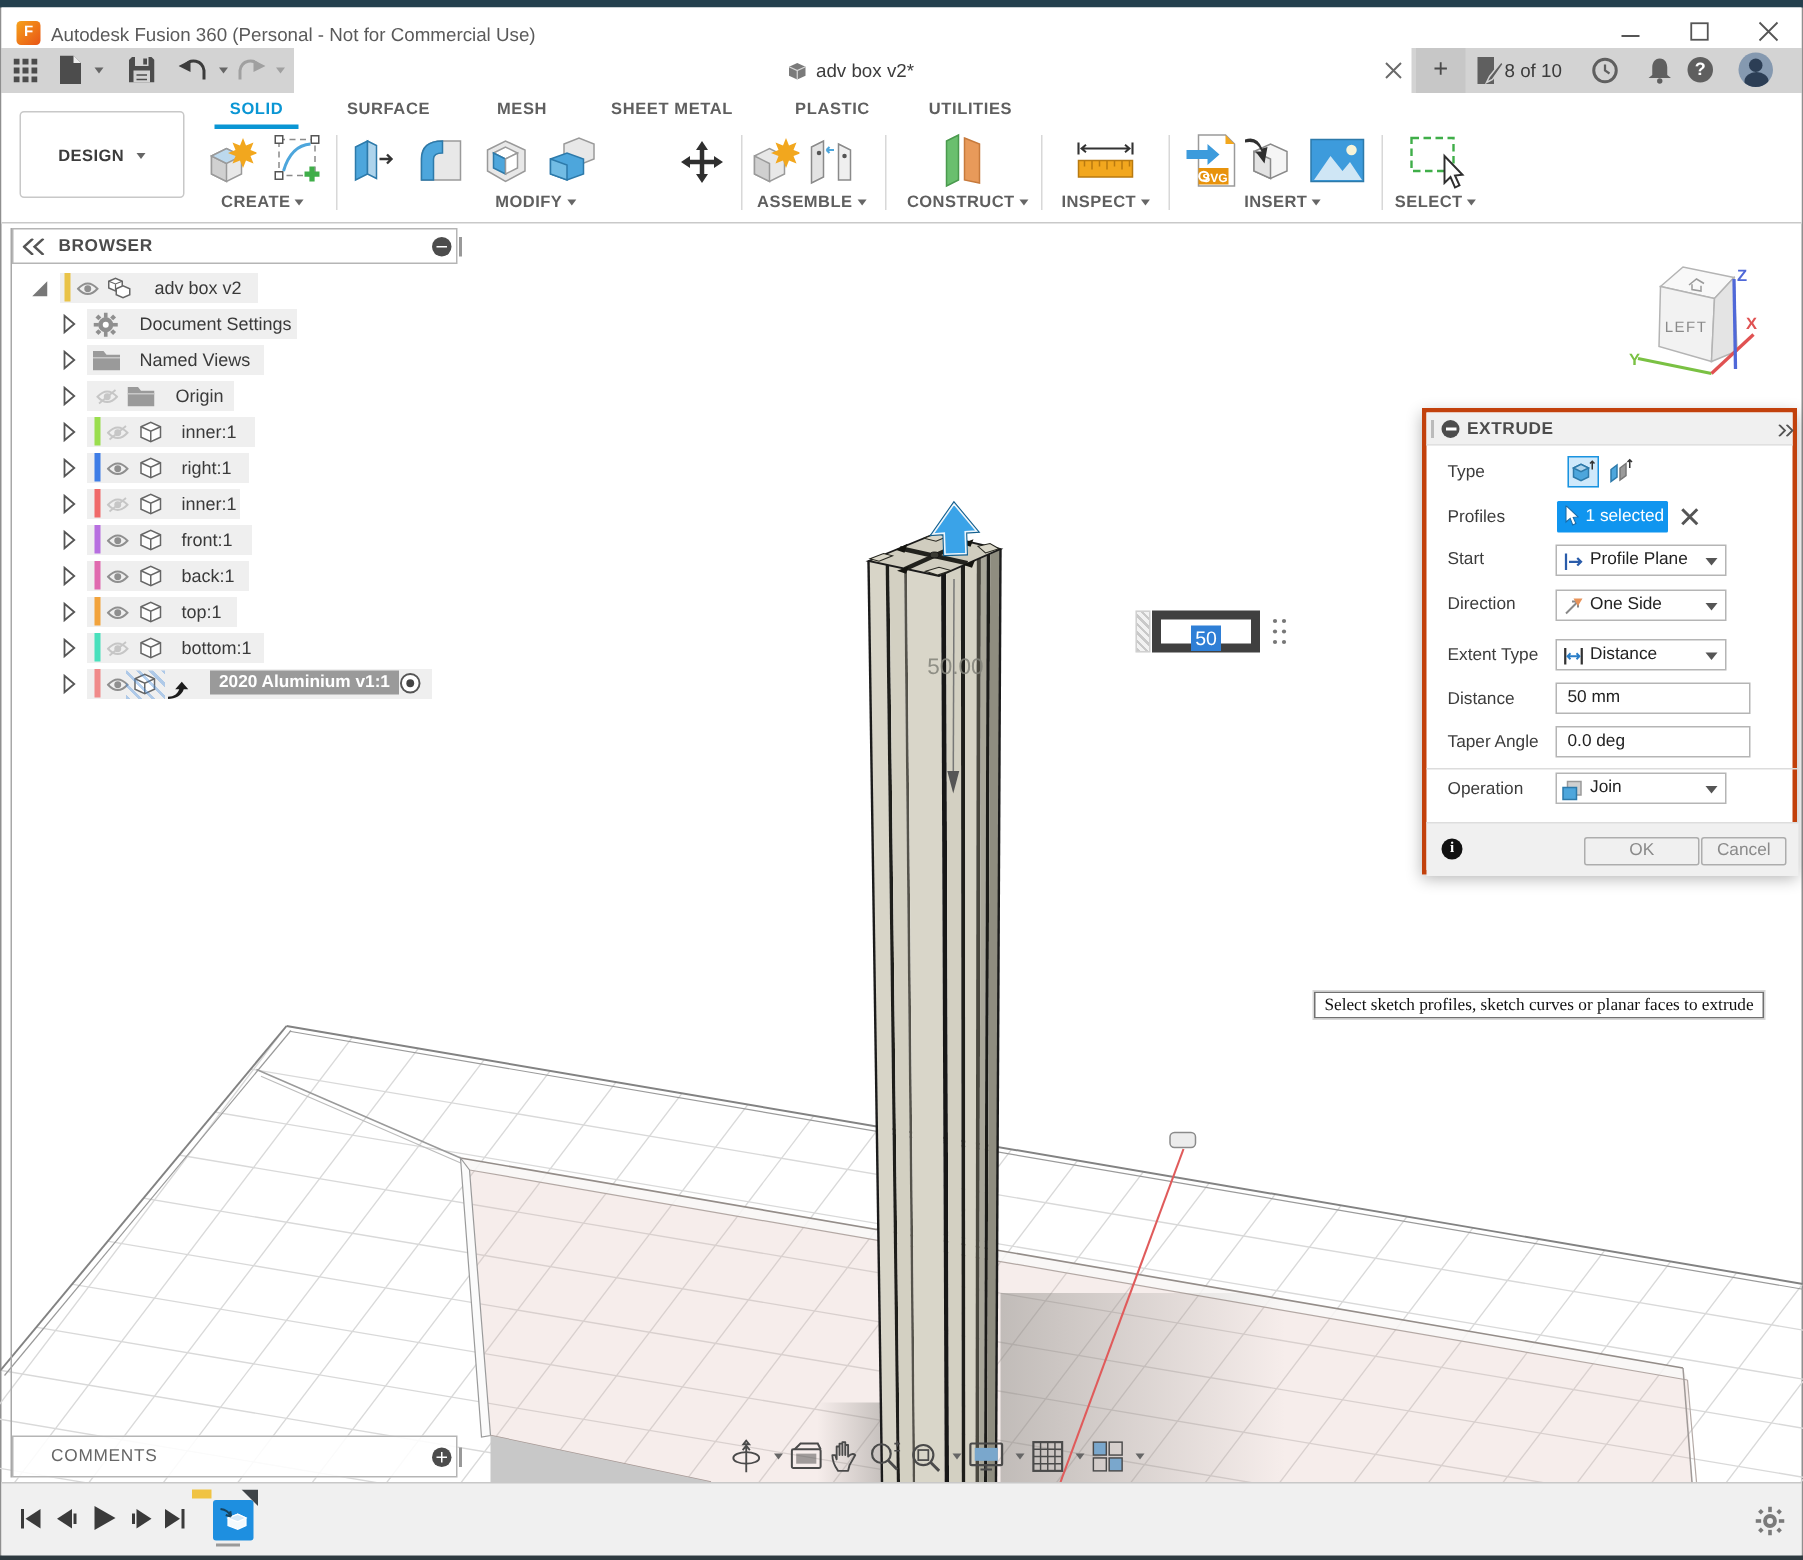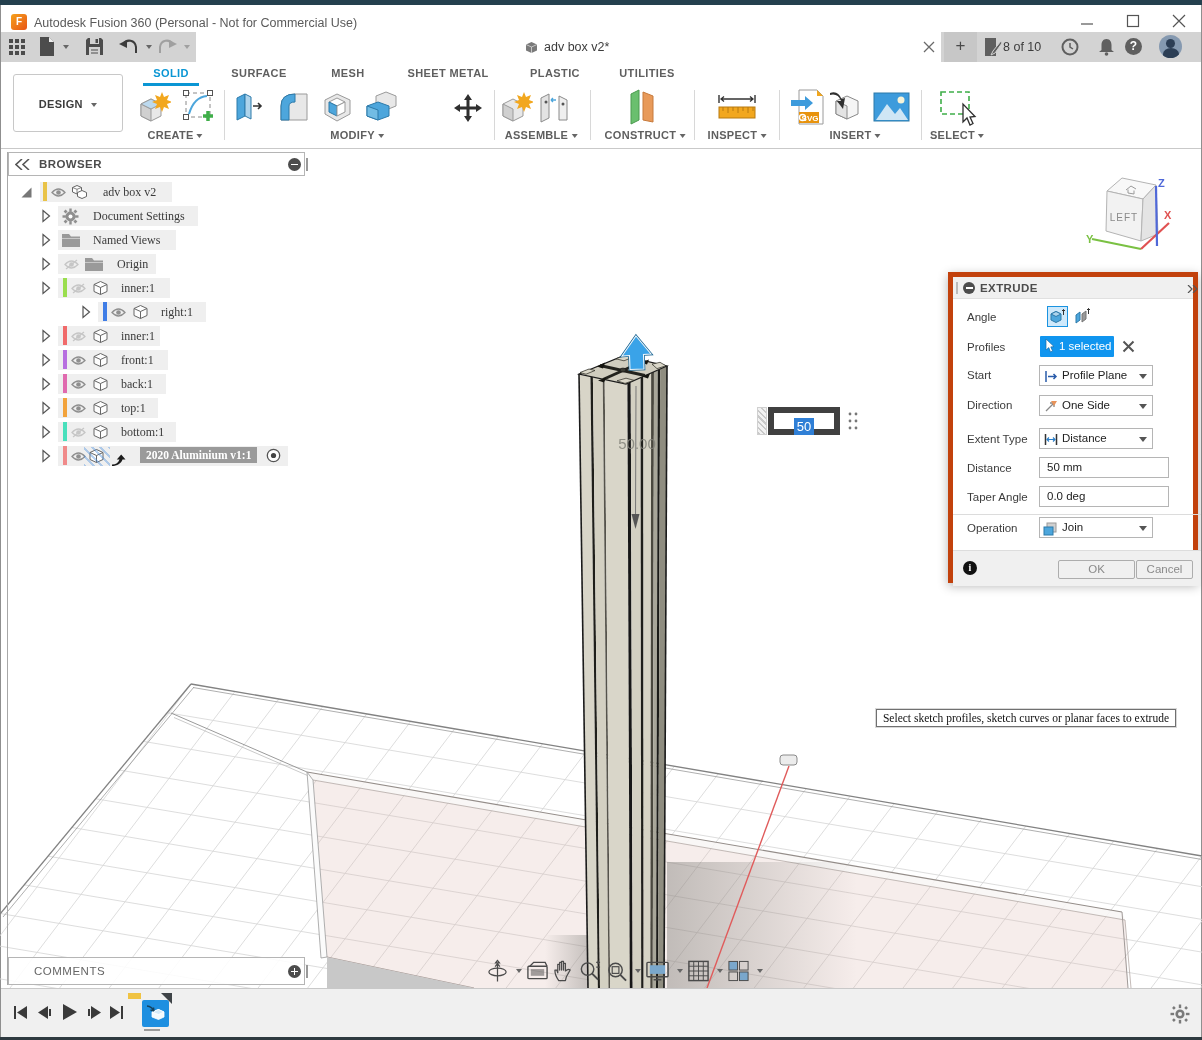--- a/index.html
+++ b/index.html
@@ -19,31 +19,31 @@
 .rtab.active { color:#0a96d4; }
 .rtab-underline { position:absolute; left:142px; top:21px; width:56px; height:3px; background:#0a96d4; }
 .design-btn { left:12px; top:12px; width:110px; height:58px; border:1px solid #c8c8c8; border-radius:3px; background:#fff; font-size:11px; font-weight:bold; color:#3c3c3c; text-align:center; line-height:58px; letter-spacing:.3px; }
 .grp-label { position:absolute; top:67px; font-size:11px; font-weight:bold; color:#5f5f5f; transform:translateX(-50%); letter-spacing:.3px; white-space:nowrap; }
 .grp-sep { position:absolute; top:28px; width:1px; height:50px; background:#d8d8d8; }
 .caret { display:inline-block; width:0; height:0; border-left:3.5px solid transparent; border-right:3.5px solid transparent; border-top:4px solid #666; vertical-align:middle; margin-left:3px; }
 .panelbar { background:rgba(255,255,255,.88); border:1px solid #b5b5b5; }
 .pb-title { font-size:11.5px; font-weight:bold; color:#4c4c4c; letter-spacing:.4px; }
 .treerow { position:absolute; left:0; height:24px; width:310px; }
 .rowbg { position:absolute; top:2px; height:20px; background:#efefef; }
-.tree-label { position:absolute; top:5px; font-size:12px; color:#3a3a3a; white-space:nowrap;font-family:Liberation Serif, serif; }
+.tree-label { position:absolute; top:5px; font-size:12px; color:#3a3a3a; white-space:nowrap; }
 .colorbar { position:absolute; top:2px; width:4px; height:19px; }
-.dialog { left:948px; top:272px; width:250px; height:311px; background:#fff; border:5px solid #c2410c; box-shadow:0 3px 10px rgba(0,0,0,.3); }
+.dialog { left:948px; top:272px; width:250px; height:311px; background:#fff; border:3px solid #c2410c; box-shadow:0 3px 10px rgba(0,0,0,.3); }
 .dlg-header { position:absolute; left:0; top:0; width:100%; height:22px; background:#f0f0f0; border-bottom:1px solid #e0e0e0; }
 .dlg-label { position:absolute; left:14px; font-size:11.5px; color:#3c3c3c; }
 .dropdown { position:absolute; left:86px; width:114px; height:21px; border:1px solid #b5b5b5; background:#fff; font-size:11.5px; color:#222; }
 .dropdown .dd-text { position:absolute; left:22px; top:3px; white-space:nowrap; }
 .dd-caret { position:absolute; right:5px; top:8px; width:0; height:0; border-left:4px solid transparent; border-right:4px solid transparent; border-top:5px solid #555; }
 .dlg-input { position:absolute; left:86px; width:130px; height:21px; border:1px solid #b5b5b5; background:#fff; font-size:11.5px; color:#222; padding:3px 0 0 7px; }
 .dlg-btn { position:absolute; top:0; height:19px; border:1px solid #adadad; border-radius:2px; background:#f0f0f0; font-size:11.5px; color:#8a8a8a; text-align:center; line-height:17px; }
-.tooltip { left:876px; top:661px; width:300px; height:18px; background:#fff; border:1px solid #707070; outline:1px solid #d8d8d8; font-family:"Liberation Serif", serif; font-size:11.5px; color:#111; text-align:center; line-height:16px; white-space:nowrap;margin-top:48px; }
+.tooltip { left:876px; top:661px; width:300px; height:18px; background:#fff; border:1px solid #707070; outline:1px solid #d8d8d8; font-family:"Liberation Serif", serif; font-size:11.5px; color:#111; text-align:center; line-height:16px; white-space:nowrap; }
 .timeline { left:1px; top:988px; width:1200px; height:49px; background:#f0f0f0; border-top:1px solid #c8c8c8; }
 .botstrip { left:0; top:1037px; width:1202px; height:3px; background:#2e3a40; }
 .navbar { left:486px; top:956px; height:30px; display:flex; align-items:center; gap:4px; }
 </style>
 </head>
 <body>
 
 <div class="page">
 
   <svg class="abs" style="left:0;top:150px;" width="1202" height="838" viewBox="0 150 1202 838">
@@ -510,21 +510,21 @@
           </svg>
         </span>
         <span style="position:absolute;left:91px;top:0">
           <svg width="19" height="20" style="position:absolute;top:2px">
             <path d="M3,6.5 L9.5,3.5 L16,6.5 L16,13.5 L9.5,16.5 L3,13.5 Z" fill="#fdfdfd" stroke="#666"></path>
             <path d="M3,6.5 L9.5,9.5 L16,6.5 M9.5,9.5 L9.5,16.5" fill="none" stroke="#666"></path>
           </svg>
         </span>
         <span class="tree-label" style="left:121px">inner:1</span>
       </div>
-      <div class="treerow" style="top: 124px; margin-left: 40px;">
+      <div class="treerow" style="top: 124px;">
         <div class="rowbg" style="left:58px;width:108px"></div>
         <span style="position:absolute;left:41px;top:0;">
           <svg width="10" height="14" style="position:absolute;top:5px">
             <path d="M2,1.5 L8.5,7 L2,12.5 Z" fill="#fdfdfd" stroke="#555" stroke-width="1.2"></path>
           </svg>
         </span>
         <div class="colorbar" style="left:63px;background:#3f7de6"></div>
         <span style="position:absolute;left:71px;top:0">
           <svg width="15" height="11" style="position:absolute;top:7px">
             <path d="M1,5.5 Q7.5,-1.5 14,5.5 Q7.5,12.5 1,5.5 Z" fill="none" stroke="#8f8f8f" stroke-width="1.3"></path>
@@ -691,21 +691,21 @@
     <div class="dlg-header">
       <div class="abs" style="left:3px;top:5px;width:1.5px;height:12px;background:#bbb"></div>
       <div class="abs" style="left:10px;top:5px;width:12px;height:12px;border-radius:50%;background:#4c4c4c">
           <div class="abs" style="left:2.5px;top:5.2px;width:7px;height:1.6px;background:#fff"></div>
         </div>
       <div class="abs pb-title" style="left:27px;top:5px">EXTRUDE</div>
       <svg class="abs" style="left:234px;top:8px" width="11" height="8">
           <path d="M1,0 L5,4 L1,8 M6,0 L10,4 L6,8" fill="none" stroke="#555" stroke-width="1.2"></path>
         </svg>
     </div>
-    <div class="dlg-label" style="top:34px">Angle</div>
+    <div class="dlg-label" style="top:34px">Type</div>
     <div class="abs" style="left:94px;top:29px;width:21px;height:21px;background:#cfe9fb;border:1px solid #1a93e0">
       <svg width="19" height="19" viewBox="0 0 19 19">
           <polygon points="3,7 8,4.5 13,7 13,13 8,15.5 3,13" fill="#4da6dc" stroke="#2d7aaa"></polygon>
           <polygon points="3,7 8,9.5 13,7 8,4.5" fill="#aed4ec" stroke="#2d7aaa"></polygon>
           <path d="M15.5,8 L15.5,2.5 M14,4 L15.5,2.5 L17,4" stroke="#333" fill="none"></path>
         </svg>
     </div>
     <div class="abs" style="left:120px;top:29px;width:21px;height:21px">
       <svg width="19" height="19" viewBox="0 0 19 19">
           <polygon points="3,9 7,6 7,14 3,17" fill="#4da6dc" stroke="#2d7aaa"></polygon>

